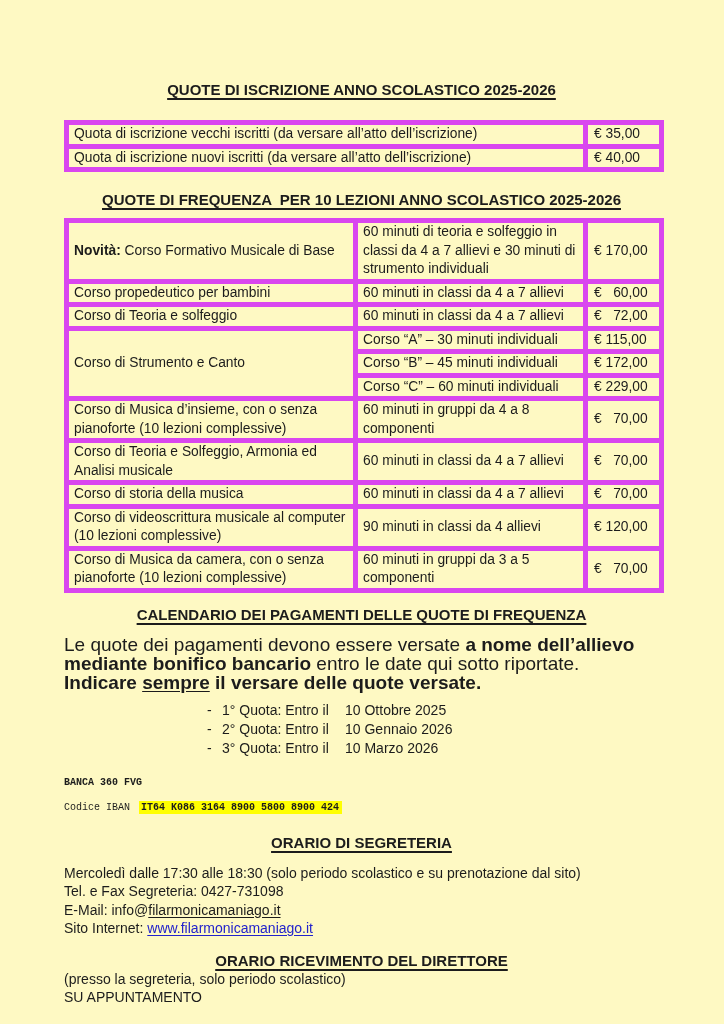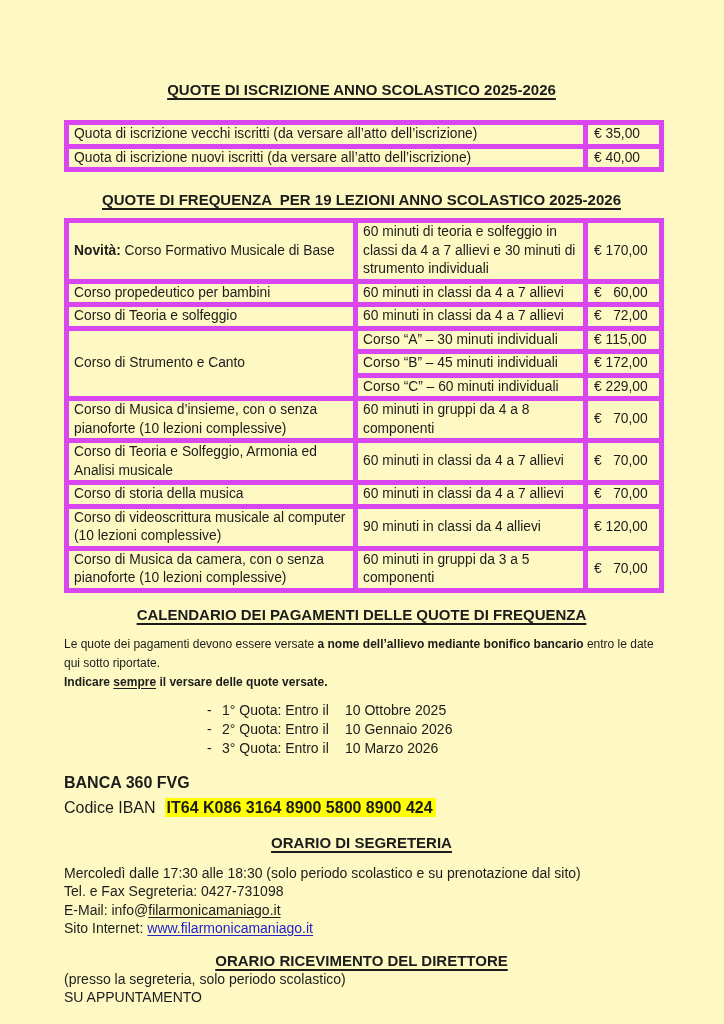--- a/index.html
+++ b/index.html
@@ -44,39 +44,40 @@
     padding-left: 6px;
     margin-left: 40px;
   }
   .enroll-table { margin-top: 21px; }
   .heading-frequenza { margin-top: 19px; }
   .fees-table { margin-top: 9px; }
   .bold { font-weight: bold; }
   .heading-calendario { margin-top: 13px; }
   .intro {
     margin-top: 11px;
-    font-size: 12px;
+    font-size: 19px;
     line-height: 19px;
     width: 597px;
   }
   .intro .u { text-decoration: underline; text-underline-offset: 2px; }
   .installments {
     margin-top: 9px;
     margin-left: 143px;
     font-size: 14px;
     line-height: 19px;
   }
   .installment-row {
     display: grid;
     grid-template-columns: 15px 123px auto;
   }
   .bank {
     margin-top: 15px;
-    font-size: 16px;
+    font-size: 10px;
     line-height: 19px;
+    font-family: Liberation Mono, monospace;
   }
   .iban-row { margin-top: 6px; }
   .hl {
     background: #ffff00;
     font-weight: bold;
     margin-left: 9px;
     padding: 1px 3px 1px 2px;
   }
   .heading-segreteria { margin-top: 17px; }
   .center-line {
@@ -117,21 +118,21 @@
         <td>Quota di iscrizione vecchi iscritti (da versare all’atto dell’iscrizione)</td>
         <td class="price">€ 35,00</td>
       </tr>
       <tr>
         <td>Quota di iscrizione nuovi iscritti (da versare all’atto dell’iscrizione)</td>
         <td class="price">€ 40,00</td>
       </tr>
     </tbody>
       </table>
 
-    <div class="doc-heading heading-frequenza">QUOTE DI FREQUENZA  PER 19 LEZIONI ANNO SCOLASTICO 2025-2026</div>
+    <div class="doc-heading heading-frequenza">QUOTE DI FREQUENZA  PER 10 LEZIONI ANNO SCOLASTICO 2025-2026</div>
 
     <table class="fees-table">
       <colgroup>
           <col style="width:289px">
           <col style="width:230px">
           <col style="width:76px">
         </colgroup>
       <tbody>
           <tr>
         <td><span class="bold">Novità:</span><span> Corso Formativo Musicale di Base</span></td>

